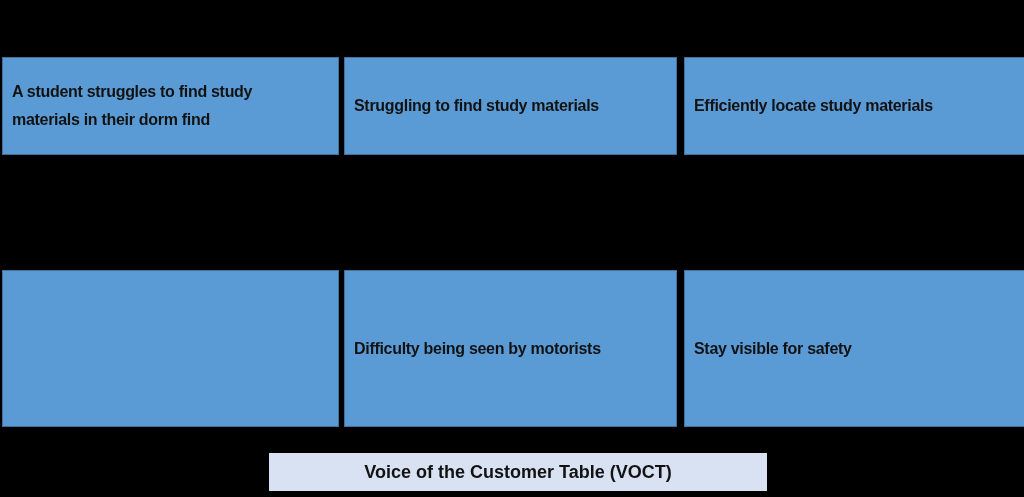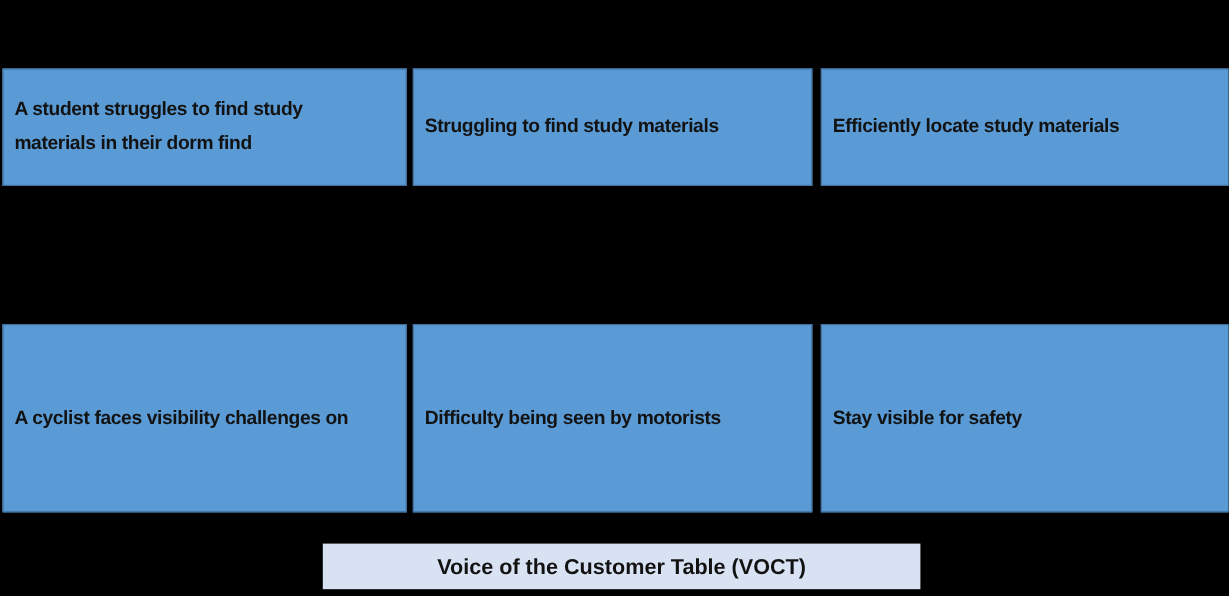--- a/index.html
+++ b/index.html
@@ -67,21 +67,20 @@
     <div class="line">materials in their dorm find</div>
   </div>
   <div class="cell r1 c2">
     <div class="line">Struggling to find study materials</div>
   </div>
   <div class="cell r1 c3">
     <div class="line">Efficiently locate study materials</div>
   </div>
 
   <div class="cell r2 c1">
-    <div class="line">A cyclist faces visibility challenges on</div>
   </div>
   <div class="cell r2 c2">
     <div class="line">Difficulty being seen by motorists</div>
   </div>
   <div class="cell r2 c3">
     <div class="line">Stay visible for safety</div>
   </div>
 
   <div class="caption">Voice of the Customer Table (VOCT)</div>
 

